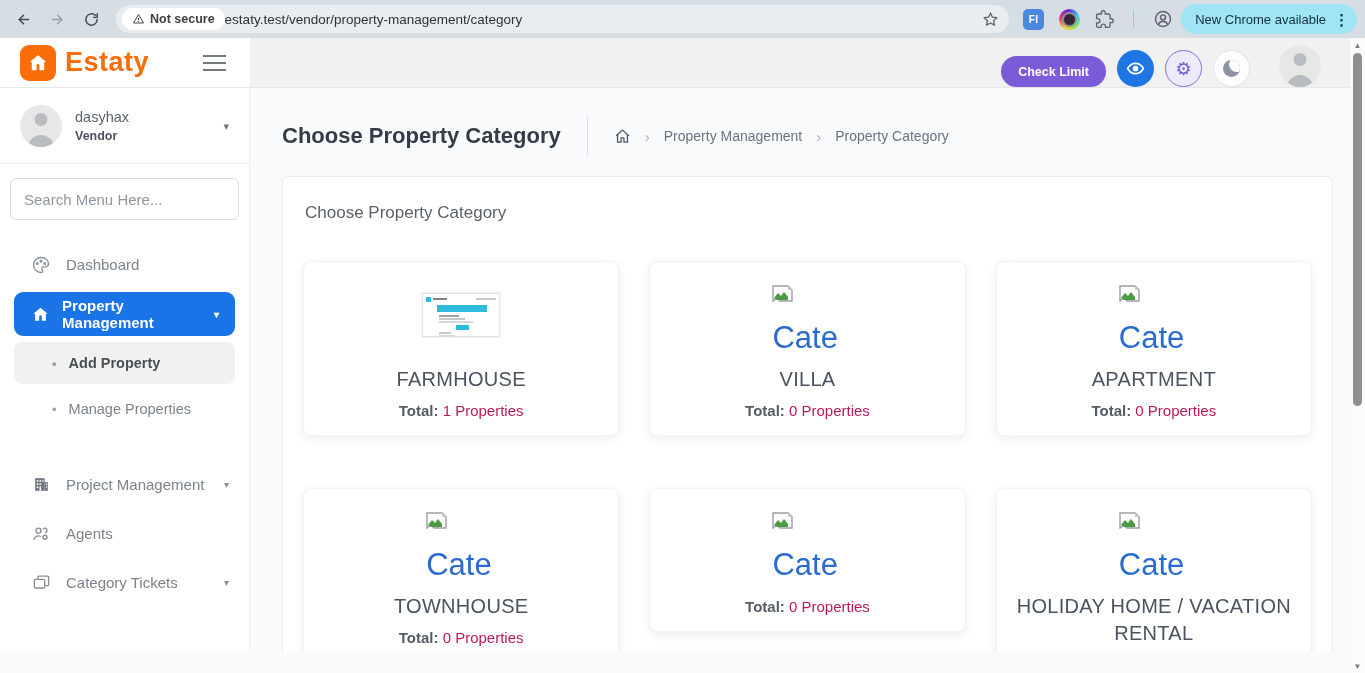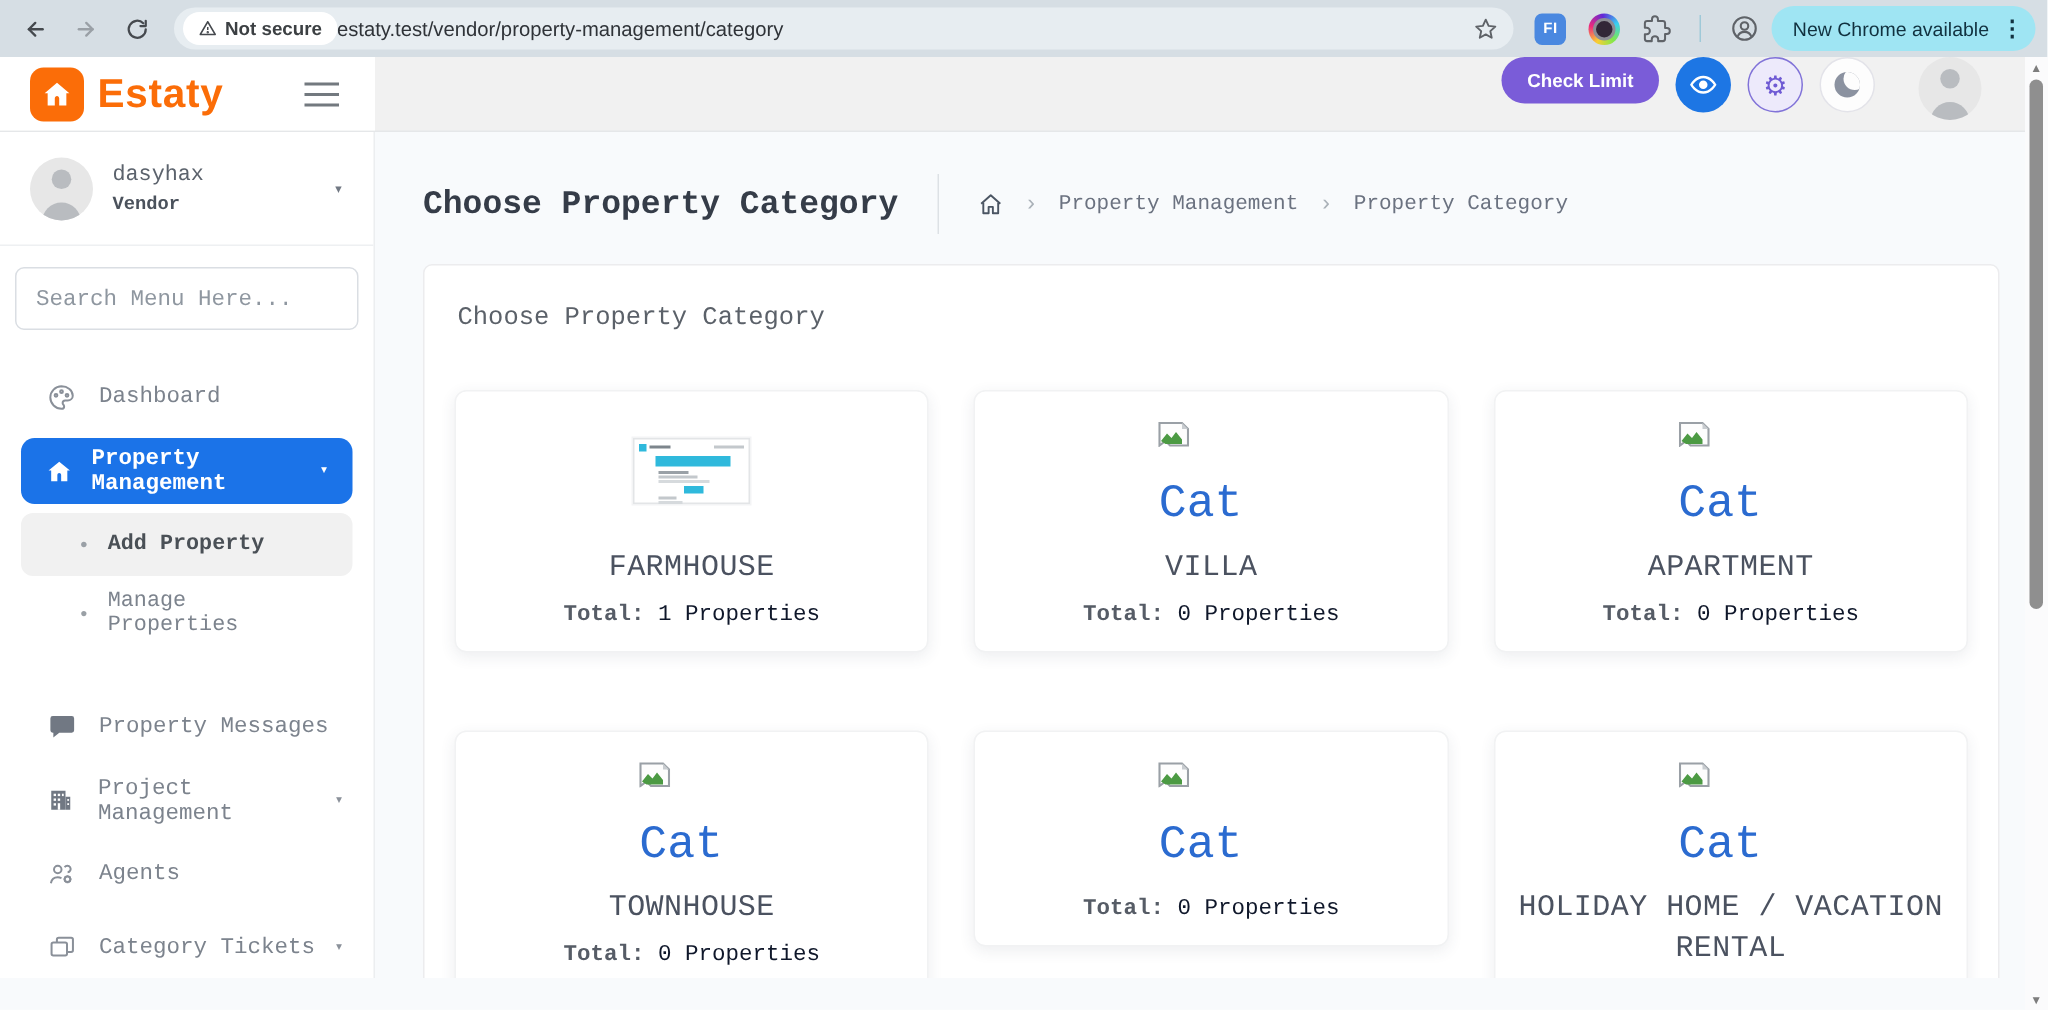--- a/index.html
+++ b/index.html
@@ -21,34 +21,34 @@
   .update-pill span { font-size:13px; color:#11313f; }
   .dots { font-size:15px; color:#11313f; font-weight:700; line-height:1; }
 
   
   .app-navbar { height:50px; display:flex; background:#f1f1f1; border-bottom:1px solid #e5e7e9;gap:47px; }
   .brand-zone { width:250px; background:#ffffff; display:flex; align-items:center; padding:0 20px; flex:0 0 auto; }
   .logo-sq { width:36px; height:36px; border-radius:9px; background:#fb6d08; display:flex; align-items:center; justify-content:center; }
   .brand-name { color:#fb6d08; font-size:27px; font-weight:800; margin-left:9px; letter-spacing:0.5px; }
   .hamburger { margin-left:auto; cursor:pointer; padding:4px; }
   .hamburger div { width:23px; height:2px; background:#73797f; margin:5px 0; }
-  .nav-right { flex:1; display:flex; align-items:flex-start; justify-content:flex-end; gap:11px; padding-right:44px; }
+  .nav-right { flex:1; display:flex; align-items:flex-end; justify-content:flex-end; gap:11px; padding-right:44px; }
   .check-limit { background:#7a5cd8; color:#fff; border:none; height:31px; border-radius:16px; padding:0 17px; font-size:12.5px; font-weight:700; font-family:inherit; cursor:pointer; }
   .circle-btn { width:37px; height:37px; border-radius:50%; display:flex; align-items:center; justify-content:center; cursor:pointer; flex:0 0 auto; }
   .btn-eye { background:#1d76e4; }
   .btn-gear { background:#edeafb; border:1px solid #8173d8; color:#6f5bd4; font-size:18px; }
   .btn-moon { background:#fdfdfd; border:1px solid #e3e3e9; position:relative; }
   .moon-shape { width:17px; height:17px; border-radius:50%; background:#8b92a0; position:relative; overflow:hidden; }
   .moon-shape::after { content:""; position:absolute; width:15px; height:15px; border-radius:50%; background:#fdfdfd; left:6px; top:-3px; }
   .avatar { width:42px; height:42px; border-radius:50%; background:#e7e7e7; position:relative; overflow:hidden; margin-left:18px; }
   .avatar::before { content:""; position:absolute; width:13px; height:13px; border-radius:50%; background:#b9bcc0; left:50%; top:8px; transform:translateX(-50%); }
   .avatar::after { content:""; position:absolute; width:26px; height:16px; border-radius:13px 13px 0 0; background:#b9bcc0; left:50%; bottom:-4px; transform:translateX(-50%); }
 
   
-  .app-body { display:flex; height:564px;font-family:Liberation Mono, monospace; }
+  .app-body { display:flex; height:564px; }
   .sidebar { width:250px; background:#fff; border-right:1px solid #eceef0; flex:0 0 auto; overflow:hidden; }
   .content { flex:1; background:#f8fafc; overflow:hidden; }
 
   
   .user-block { display:flex; align-items:center; padding:17px 20px 16px; }
   .user-avatar { width:42px; height:42px; margin-left:0; }
   .user-meta { margin-left:13px; }
   .user-name { font-size:14.5px; color:#5c636d; }
   .user-role { font-size:12.5px; font-weight:700; color:#4b525c; margin-top:4px; }
   .user-caret { margin-left:auto; color:#717883; font-size:11px; cursor:pointer; }
@@ -80,21 +80,21 @@
   .panel { background:#fff; border:1px solid #ececee; border-radius:6px; margin:0 32px; padding:20px 20px 30px; }
   .panel-title { font-size:17px; color:#5b6169; margin:6px 0 38px; padding-left:2px; }
   .cat-grid { display:grid; grid-template-columns:repeat(3,1fr); column-gap:30px; row-gap:52px; align-items:start; }
   .cat-card { background:#fff; border:1px solid #f1f2f3; border-radius:8px; box-shadow:0 3px 10px rgba(60,72,88,0.09); text-align:center; padding:6px 14px 16px; cursor:pointer; }
   .img-zone { height:94px; display:flex; align-items:center; justify-content:center; }
   .broken-img { width:70px; height:92px; overflow:hidden; text-align:left; font-size:31px; line-height:46px; color:#2b6bd0; word-break:break-word; }
   .broken-ico { display:inline-block; width:21px; height:17px; vertical-align:baseline; margin-right:1px; }
   .cat-title { font-size:20px; color:#4b5260; letter-spacing:0.3px; line-height:1.35; margin-top:4px; }
   .cat-total { font-size:15px; margin-top:9px; }
   .cat-total .t-label { font-weight:700; color:#565c66; }
-  .cat-total .t-value { color:#0f172a; }
+  .cat-total .t-value { color:#be185d; }
 
   
   .mini-shot { width:78px; height:44px; background:#fff; border:1px solid #e3e5e7; box-shadow:0 0 0 1px #f3f4f5; position:relative; }
   .ms-logo { position:absolute; left:3px; top:3px; width:5px; height:5px; background:#2fb9dc; }
   .ms-brand { position:absolute; left:10px; top:4px; width:14px; height:2px; background:#7d858c; }
   .ms-navr { position:absolute; right:3px; top:4px; width:20px; height:2px; background:#c3c8cc; }
   .ms-banner { position:absolute; left:14px; top:11px; width:50px; height:7px; background:#2fb9dc; }
   .ms-l1 { position:absolute; left:16px; top:21px; width:20px; height:1.5px; background:#9aa1a7; }
   .ms-l2 { position:absolute; left:16px; top:24px; width:26px; height:1.5px; background:#c3c8cc; }
   .ms-l3 { position:absolute; left:16px; top:27px; width:34px; height:1.5px; background:#d6dadd; }
@@ -246,28 +246,20 @@
         <span class="bullet">•</span>
         <span>Add Property</span>
       </div>
       <div class="submenu-item">
         <span class="bullet">•</span>
         <span>Manage Properties</span>
       </div>
 
       <div class="menu-gap"></div>
 
-      <div class="menu-item">
-        <span class="mi-icon">
-          <svg width="19" height="19" viewBox="0 0 24 24" fill="#717883">
-              <path d="M4 3h16a2 2 0 0 1 2 2v10a2 2 0 0 1-2 2H9.5L4.5 21v-4H4a2 2 0 0 1-2-2V5a2 2 0 0 1 2-2z"></path>
-            </svg>
-        </span>
-        <span>Property Messages</span>
-      </div>
 
       <div class="menu-item">
         <span class="mi-icon">
           <svg width="19" height="19" viewBox="0 0 24 24" fill="#717883">
               <path d="M4 4h12v16H4z"></path>
               <path d="M16 9h4v11h-4z"></path>
               <g fill="#ffffff">
                 <rect x="6" y="6.5" width="2" height="2"></rect>
                 <rect x="9.5" y="6.5" width="2" height="2"></rect>
                 <rect x="13" y="6.5" width="1.5" height="2"></rect>

